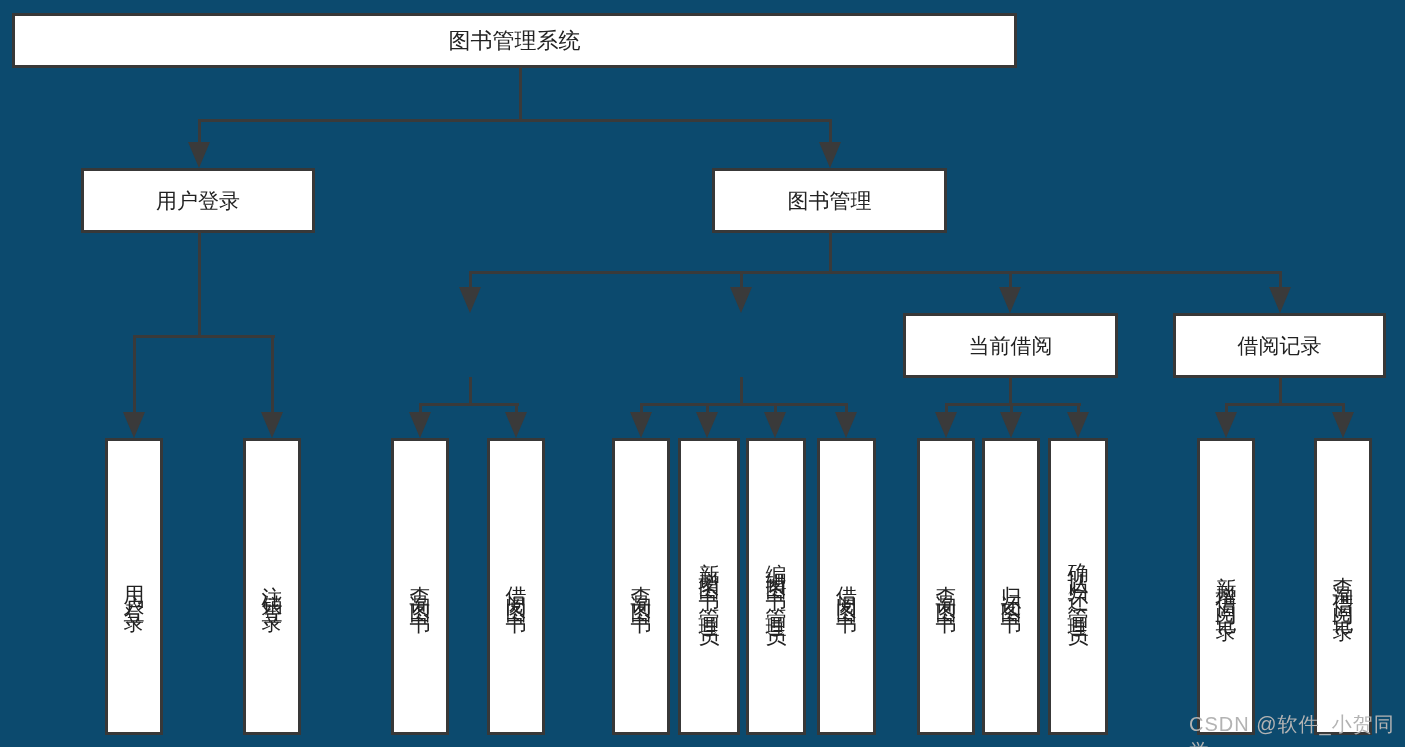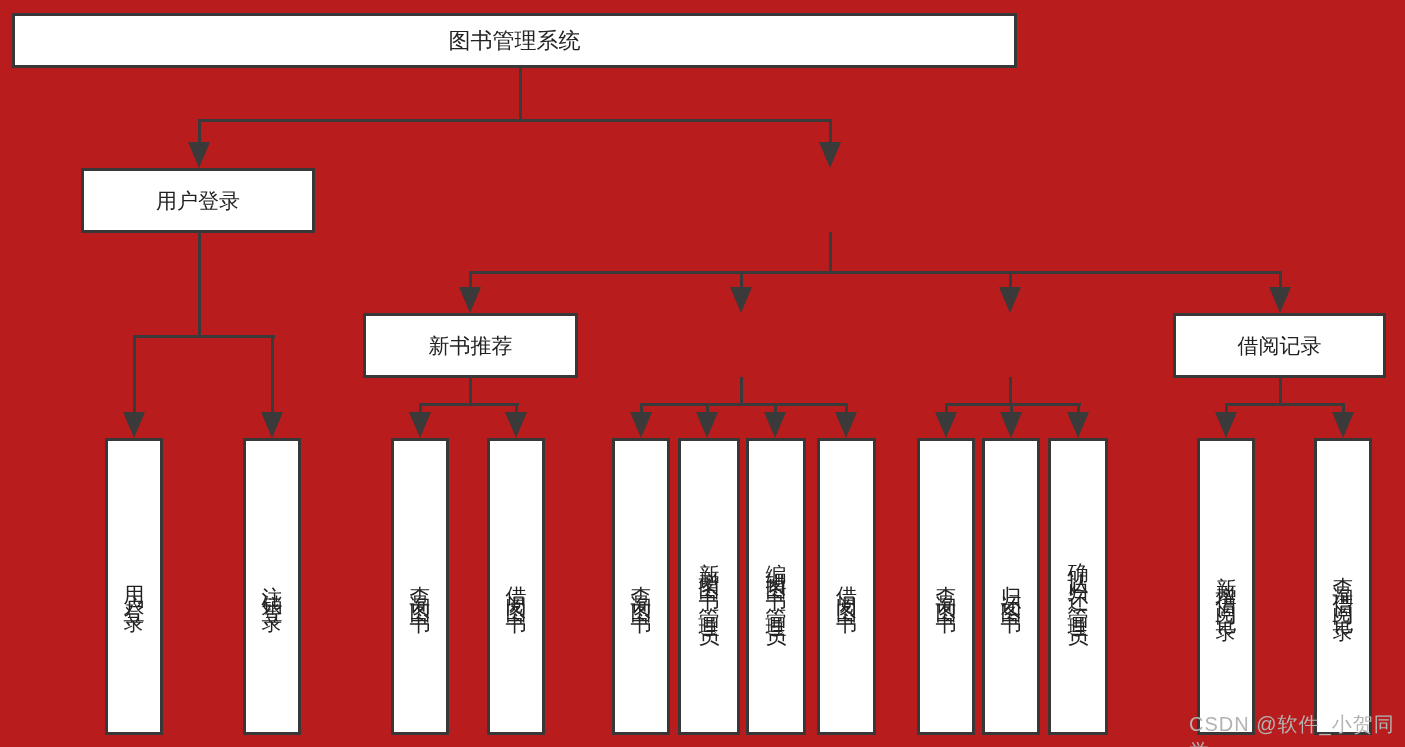--- a/index.html
+++ b/index.html
@@ -1,18 +1,18 @@
 <!DOCTYPE html>
 <html><head>
 <meta charset="utf-8">
 <title>图书管理系统</title>
 <style>
   html,body{margin:0;padding:0;background:#ffffff;}
   .canvas{
-    position:relative;width:1405px;height:747px;background:#b91c1c;overflow:hidden;
+    position:relative;width:1405px;height:747px;background:#0c4a6e;overflow:hidden;
     font-family:"Liberation Sans","DejaVu Sans",sans-serif;color:#222222;
   }
   .node{
     position:absolute;box-sizing:border-box;border:3px solid #383838;background:#ffffff;
     display:flex;align-items:center;justify-content:center;
     font-size:21px;color:#222222;white-space:nowrap;
   }
   .node.root{font-size:22px;}
   .node.leaf{
     writing-mode:vertical-rl;
@@ -39,26 +39,29 @@
 <div class="canvas">
 
   <div class="node root" style="left:12px;top:13px;width:1005px;height:55px">
     <span>图书管理系统</span>
   </div>
 
   <div class="node" style="left:81px;top:168px;width:234px;height:65px">
     <span>用户登录</span>
   </div>
 
-
-  <div class="node" style="left:363px;top:313px;width:215px;height:65px">
-    <span>新书推荐</span>
+  <div class="node" style="left:712px;top:168px;width:235px;height:65px">
+    <span>图书管理</span>
   </div>
 
 
+
+  <div class="node" style="left:903px;top:313px;width:215px;height:65px">
+    <span>当前借阅</span>
+  </div>
 
   <div class="node" style="left:1173px;top:313px;width:213px;height:65px">
     <span>借阅记录</span>
   </div>
 
   <div class="node leaf" style="left:105px;top:438px;width:58px;height:297px">
     <span>用户登录</span>
   </div>
   <div class="node leaf" style="left:243px;top:438px;width:58px;height:297px">
     <span>注销登录</span>

